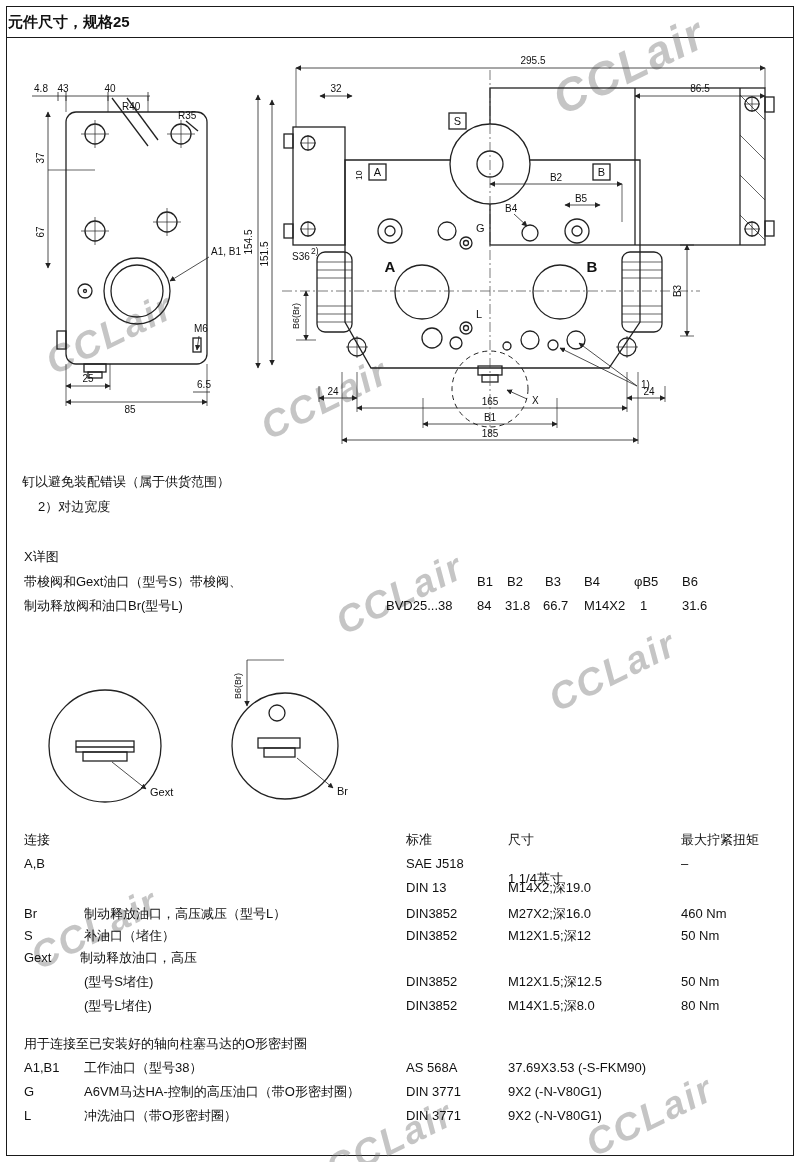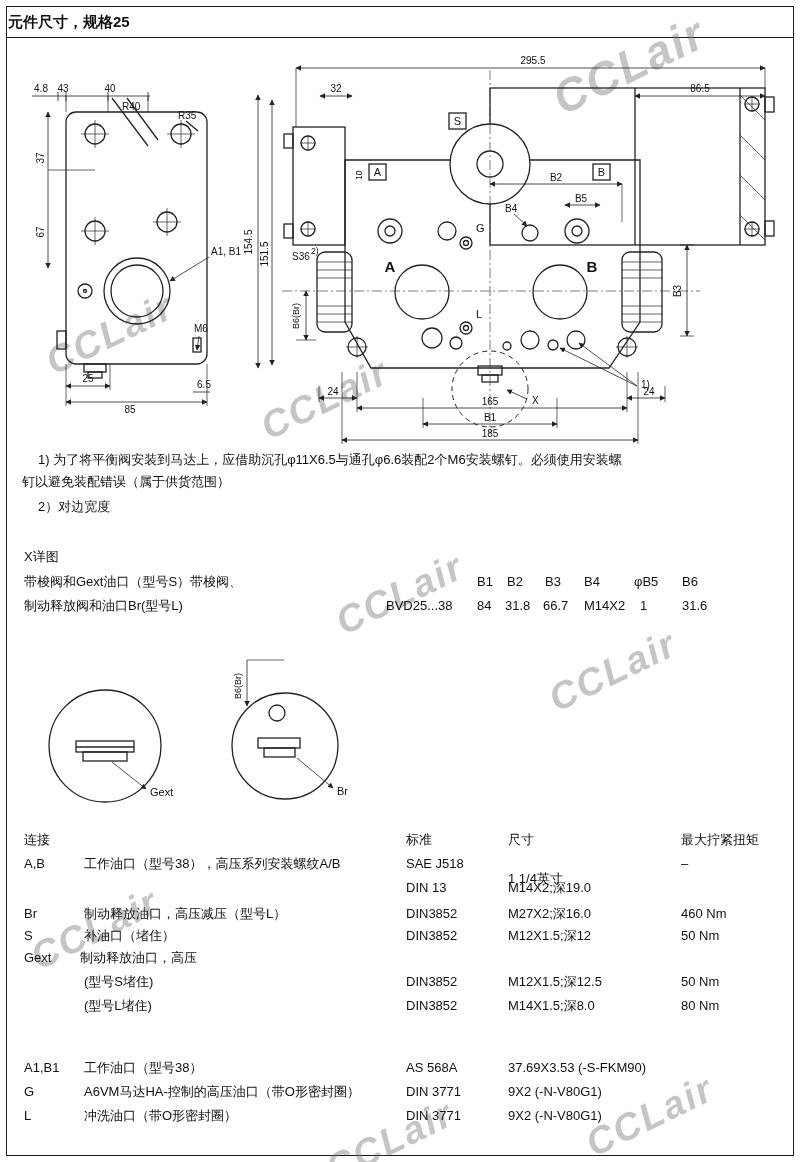--- a/index.html
+++ b/index.html
@@ -245,21 +245,20 @@
       <text x="333" y="395" text-anchor="middle">24</text>
       <text x="649" y="395" text-anchor="middle">24</text>
       <text x="490" y="405" text-anchor="middle">165</text>
       <text x="490" y="421" text-anchor="middle">B1</text>
       <text x="490" y="437" text-anchor="middle">185</text>
       <text x="532" y="404">X</text>
       <text x="641" y="388">1)</text>
     </g>
   </svg>
 
-  <div class="txt" style="left:38px;top:452px">1) 为了将平衡阀安装到马达上，应借助沉孔φ11X6.5与通孔φ6.6装配2个M6安装螺钉。必须使用安装螺</div>
   <div class="txt" style="left:22px;top:474px">钉以避免装配错误（属于供货范围）</div>
   <div class="txt" style="left:38px;top:499px">2）对边宽度</div>
 
   <div class="txt" style="left:24px;top:549px">X详图</div>
   <div class="txt" style="left:24px;top:574px">带梭阀和Gext油口（型号S）带梭阀、</div>
   <div class="txt" style="left:24px;top:598px">制动释放阀和油口Br(型号L)</div>
   <div class="txt" style="left:386px;top:598px">BVD25...38</div>
   <div class="txt" style="left:477px;top:574px">B1</div>
   <div class="txt" style="left:507px;top:574px">B2</div>
   <div class="txt" style="left:545px;top:574px">B3</div>
@@ -303,21 +302,20 @@
       <text x="337" y="795" class="t11">Br</text>
     </g>
   </svg>
 
   <div class="txt" style="left:24px;top:832px">连接</div>
   <div class="txt" style="left:406px;top:832px">标准</div>
   <div class="txt" style="left:508px;top:832px">尺寸</div>
   <div class="txt" style="left:681px;top:832px">最大拧紧扭矩</div>
 
   <div class="txt" style="left:24px;top:856px">A,B</div>
-  <div class="txt" style="left:84px;top:856px">工作油口（型号38），高压系列安装螺纹A/B</div>
   <div class="txt" style="left:406px;top:856px">SAE J518</div>
   <div class="txt" style="left:508px;top:871px">1 1/4英寸</div>
   <div class="txt" style="left:681px;top:856px">–</div>
 
   <div class="txt" style="left:406px;top:880px">DIN 13</div>
   <div class="txt" style="left:508px;top:880px">M14X2;深19.0</div>
 
   <div class="txt" style="left:24px;top:906px">Br</div>
   <div class="txt" style="left:84px;top:906px">制动释放油口，高压减压（型号L）</div>
   <div class="txt" style="left:406px;top:906px">DIN3852</div>
@@ -336,20 +334,21 @@
   <div class="txt" style="left:84px;top:974px">(型号S堵住)</div>
   <div class="txt" style="left:406px;top:974px">DIN3852</div>
   <div class="txt" style="left:508px;top:974px">M12X1.5;深12.5</div>
   <div class="txt" style="left:681px;top:974px">50 Nm</div>
 
   <div class="txt" style="left:84px;top:998px">(型号L堵住)</div>
   <div class="txt" style="left:406px;top:998px">DIN3852</div>
   <div class="txt" style="left:508px;top:998px">M14X1.5;深8.0</div>
   <div class="txt" style="left:681px;top:998px">80 Nm</div>
 
+  <div class="txt" style="left:24px;top:1036px">用于连接至已安装好的轴向柱塞马达的O形密封圈</div>
 
   <div class="txt" style="left:24px;top:1060px">A1,B1</div>
   <div class="txt" style="left:84px;top:1060px">工作油口（型号38）</div>
   <div class="txt" style="left:406px;top:1060px">AS 568A</div>
   <div class="txt" style="left:508px;top:1060px">37.69X3.53 (-S-FKM90)</div>
 
   <div class="txt" style="left:24px;top:1084px">G</div>
   <div class="txt" style="left:84px;top:1084px">A6VM马达HA-控制的高压油口（带O形密封圈）</div>
   <div class="txt" style="left:406px;top:1084px">DIN 3771</div>
   <div class="txt" style="left:508px;top:1084px">9X2 (-N-V80G1)</div>

